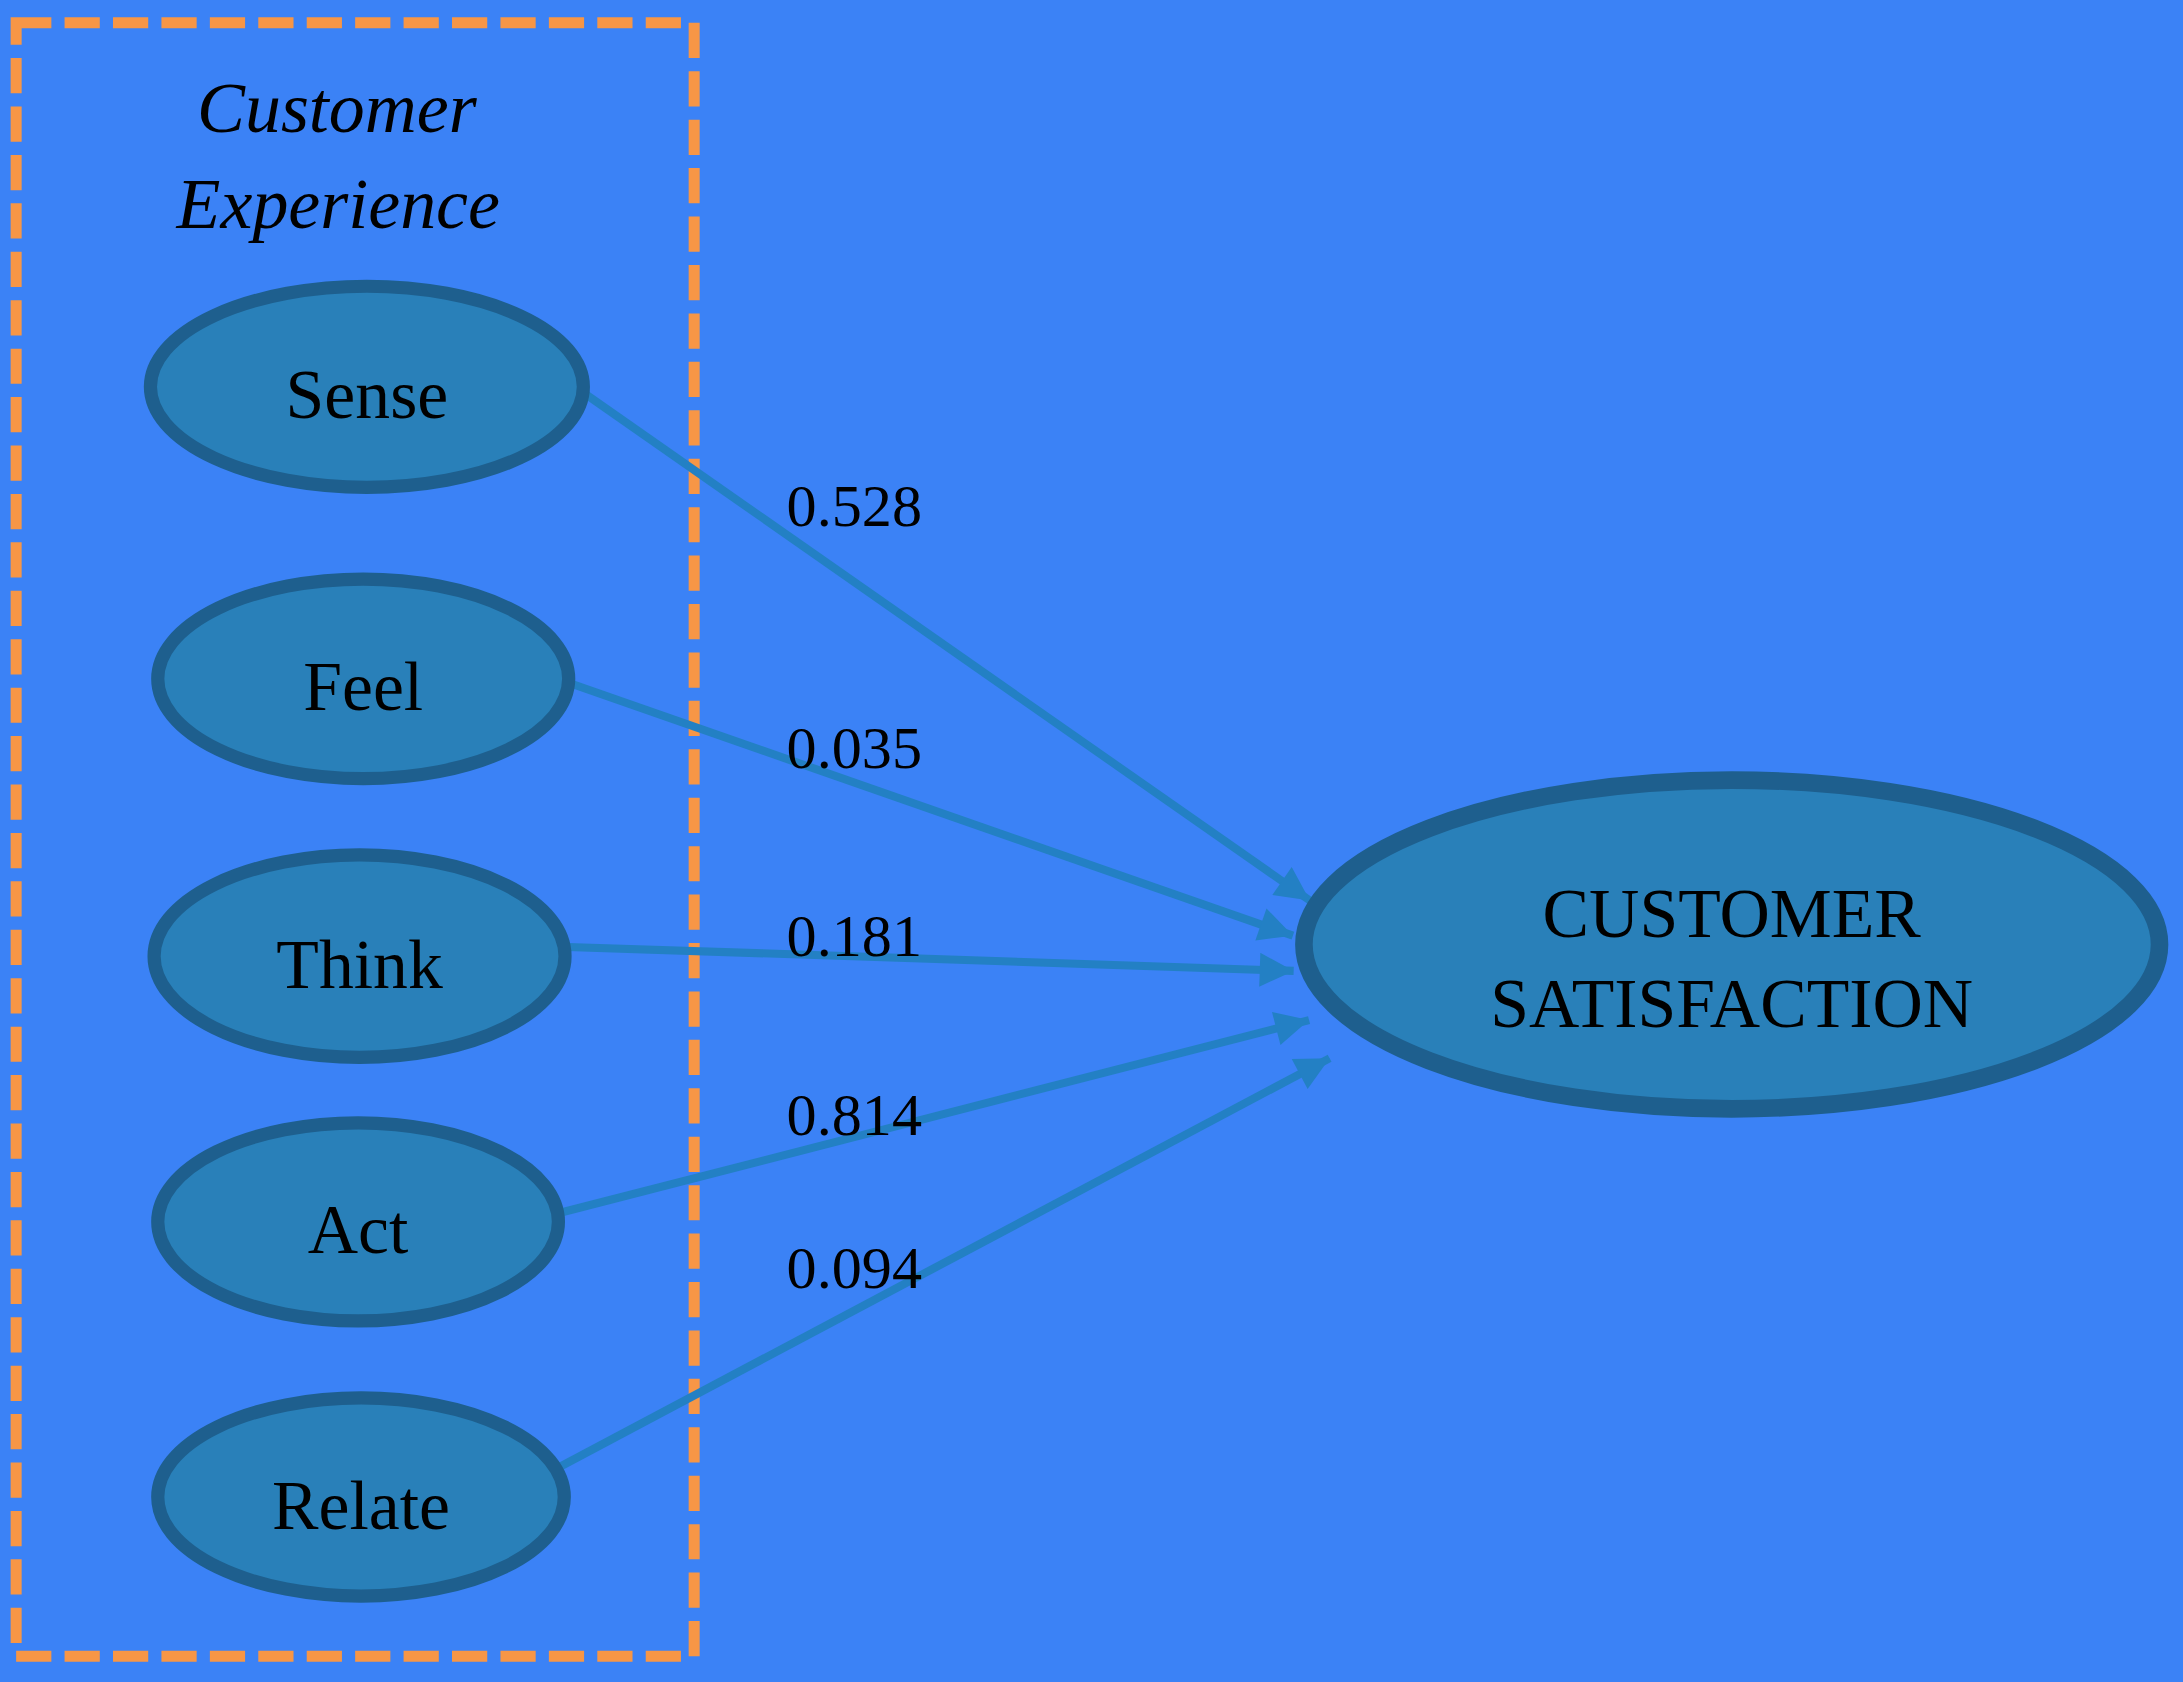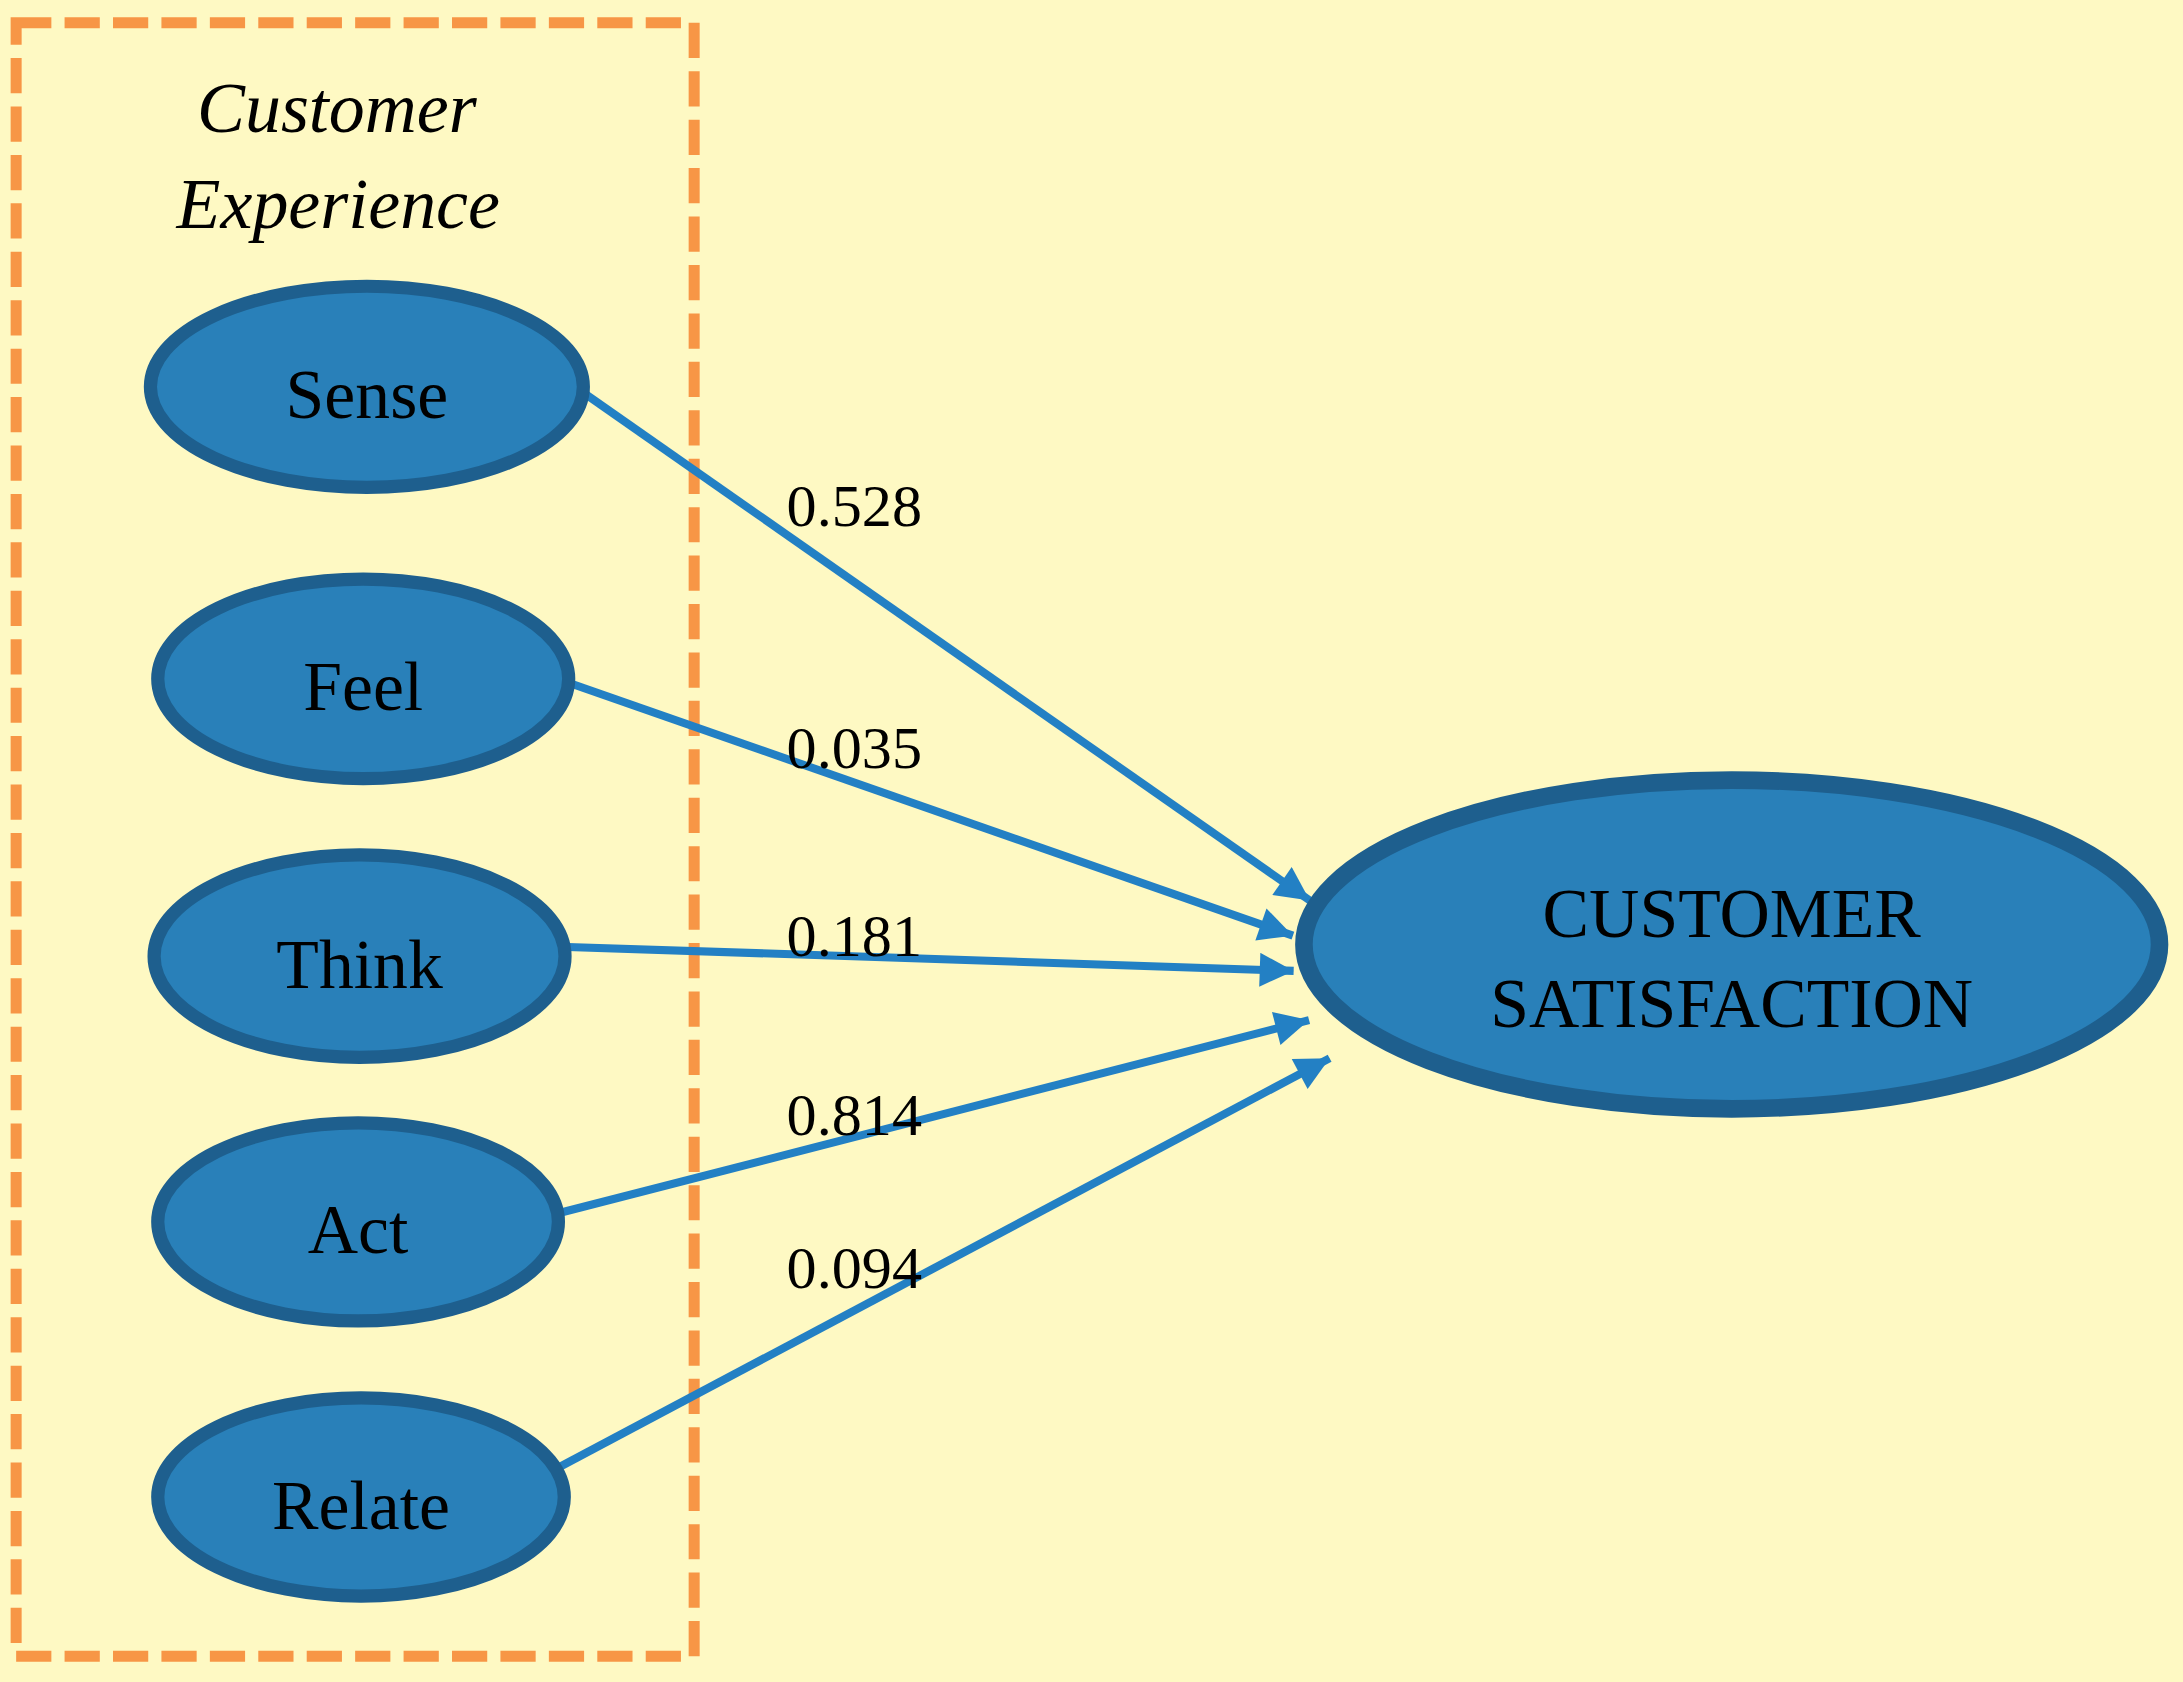--- a/index.html
+++ b/index.html
@@ -4,21 +4,21 @@
 <style>
   html, body {
     margin: 0;
     padding: 0;
     background: #ffffff;
   }
   .canvas {
     position: relative;
     width: 2183px;
     height: 1682px;
-    background: #fef9c3;
+    background: #3b82f6;
     overflow: hidden;
     font-family: "Liberation Serif", "DejaVu Serif", serif;
   }
   .canvas svg {
     position: absolute;
     left: 0;
     top: 0;
     width: 100%;
     height: 100%;
     display: block;

